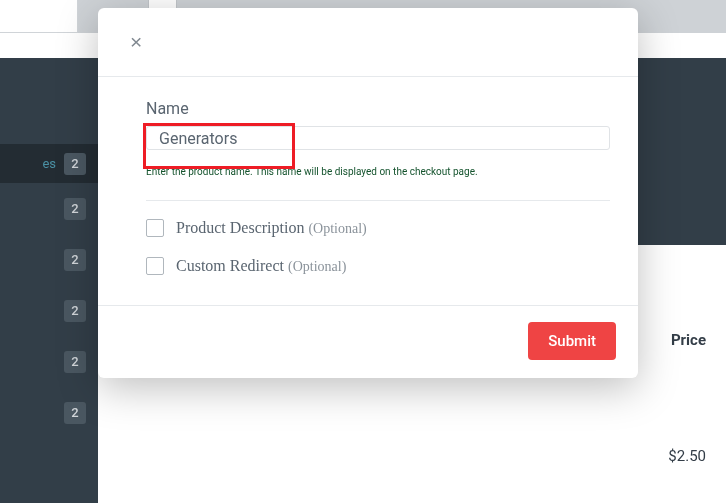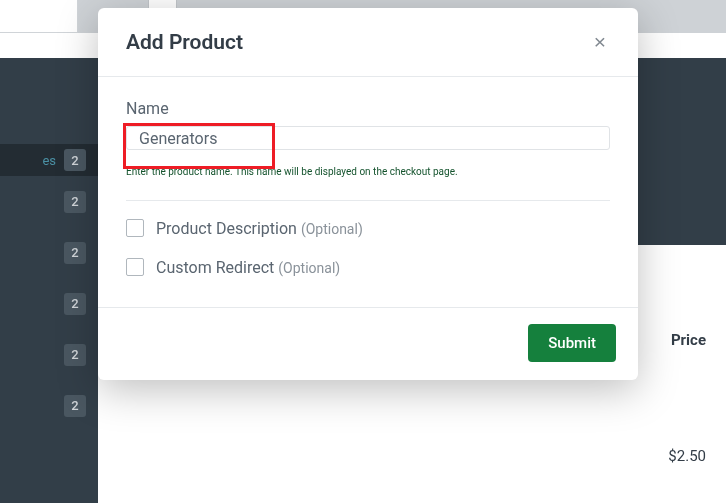--- a/index.html
+++ b/index.html
@@ -49,21 +49,21 @@
     .sidebar-row {
       display: flex;
       align-items: center;
       height: 51px;
       padding: 0 12px;
       justify-content: flex-end;
       gap: 8px;
     }
     .sidebar-row.first {
       background: #232c33;
-      height: 32px;
+      height: 39px;
       margin-top: 86px;
     }
     .sidebar-text {
       color: #4a90a4;
       font-size: 13px;
       white-space: nowrap;
       overflow: hidden;
     }
     .badge {
       background: #4a5761;
@@ -125,20 +125,21 @@
     .close-btn {
       background: none;
       border: none;
       color: #808890;
       font-size: 21px;
       cursor: pointer;
       padding: 0 4px;
     }
     .modal-body {
       padding: 22px 28px 10px;
+      margin-left: 20px;
     }
     .form-label {
       color: #5a6570;
       font-size: 16px;
       margin-bottom: 8px;
       display: block;
     }
     .input-wrap {
       position: relative;
     }
@@ -180,33 +181,34 @@
       width: 18px; height: 18px;
       border: 1.5px solid #b0b7bd;
       border-radius: 2px;
       background: #fff;
       cursor: pointer;
       flex-shrink: 0;
     }
     .check-label {
       color: #5a6570;
       font-size: 16px;
+      font-family: Liberation Serif, serif;
     }
     .optional {
       color: #8a929a;
       font-size: 14px;
     }
     .modal-footer {
       border-top: 1px solid #e6e9ec;
       padding: 16px 22px 18px;
       display: flex;
       justify-content: flex-end;
     }
     .submit-btn {
-      background: #15803d;
+      background: #ef4444;
       color: #fff;
       border: none;
       border-radius: 4px;
       padding: 10px 20px;
       font-size: 15px;
       font-weight: 500;
       cursor: pointer;
       font-family: inherit;
     }
   </style>
@@ -240,21 +242,20 @@
   </div>
 </div>
 
 <div class="content-bg"></div>
 <div class="price-header">Price</div>
 <div class="price-val">$2.50</div>
 
 <div class="overlay">
   <div class="modal">
     <div class="modal-header">
-      <h2 class="modal-title">Add Product</h2>
       <button class="close-btn">
         <span>×</span>
       </button>
     </div>
     <div class="modal-body">
       <label class="form-label">Name</label>
       <div class="input-wrap">
         <input type="text" class="text-input" value="Generators" style="">
         <div class="highlight-box"></div>
       </div>

